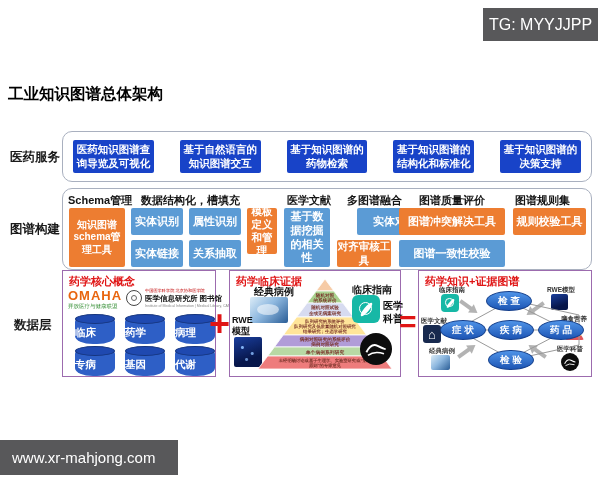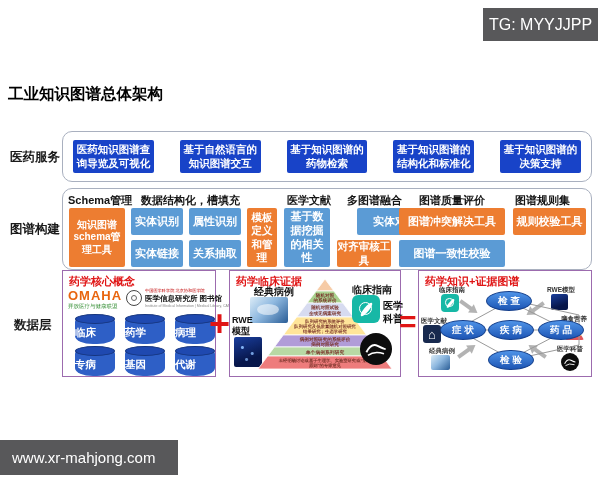--- a/index.html
+++ b/index.html
@@ -28,21 +28,21 @@
   .h-schema{left:5px;} .h-struct{left:78px;} .h-driven{left:224px;} .h-fusion{left:284px;}
   .h-quality{left:356px;} .h-rules{left:452px;}
   .bx{position:absolute;border-radius:2px;color:#fff;font-weight:bold;display:flex;align-items:center;
       justify-content:center;text-align:center;box-sizing:border-box;line-height:1.25;}
   .blue{background:#5b9bd5;} .orng{background:#ed7d31;}
   .bx-schema{left:6px;top:19px;width:56px;height:59px;font-size:10px;}
   .bx-er{left:68px;top:19px;width:52px;height:27px;font-size:11px;}
   .bx-attr{left:126px;top:19px;width:52px;height:27px;font-size:11px;}
   .bx-link{left:68px;top:51px;width:52px;height:27px;font-size:11px;}
   .bx-rel{left:126px;top:51px;width:52px;height:27px;font-size:11px;}
-  .bx-tpl{left:184px;top:19px;width:30px;height:59px;font-size:10.5px;padding:0 3px;text-align:center;}
+  .bx-tpl{left:184px;top:19px;width:30px;height:46px;font-size:10.5px;padding:0 3px;text-align:center;}
   .bx-mining{left:221px;top:19px;width:46px;height:59px;font-size:11px;padding:0 2px;}
   .bx-align{left:282px;top:19px;width:76px;height:27px;font-size:11px;margin-left:12px;}
   .bx-review{left:274px;top:51px;width:54px;height:27px;font-size:10.5px;}
   .bx-conflict{left:336px;top:19px;width:106px;height:27px;font-size:11px;}
   .bx-consist{left:336px;top:51px;width:106px;height:27px;font-size:11px;}
   .bx-rulechk{left:450px;top:19px;width:73px;height:27px;font-size:11px;}
   .bx-infer{left:450px;top:51px;width:73px;height:27px;font-size:11px;}
   
   .panel{position:absolute;top:270px;height:107px;background:#fff;border:1.5px solid #9c6bae;
          box-sizing:border-box;}

